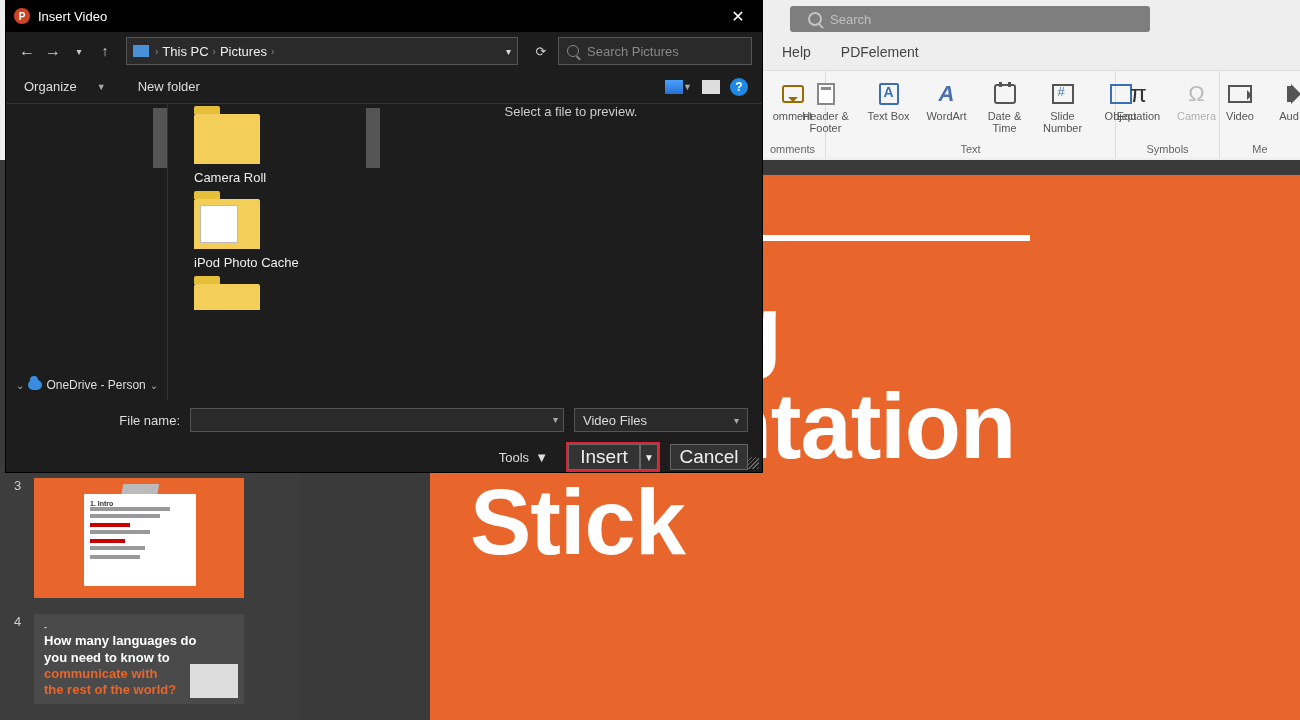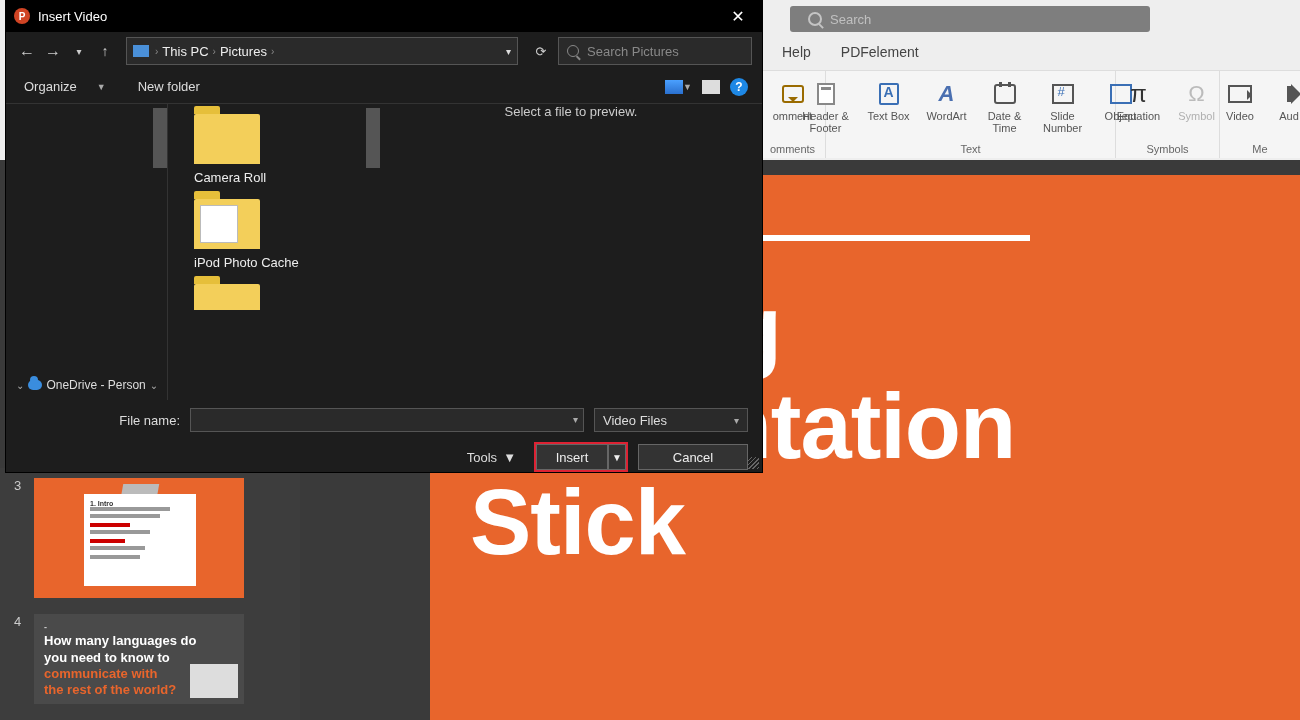--- a/index.html
+++ b/index.html
@@ -111,29 +111,29 @@
 .fitem .folder.cache::after{content:"";position:absolute;left:6px;top:6px;width:36px;height:36px;background:#fff;border:1px solid #bbb;}
 .fitem .flabel { color:#eee; font-size:13px;}
 
 .dlg-preview { flex:1; display:flex; align-items:flex-start; justify-content:center; color:#ccc; font-size:13px;}
 
 .dlg-footer { padding:8px 14px 10px 14px;}
 .fn-row { display:flex; align-items:center; gap:10px; margin-bottom:10px;}
 .fn-row .fnlabel { width:160px; text-align:right; color:#ddd;}
 .fn-row .fninput { flex:1; height:24px; background:#2a2a2a; border:1px solid #555; position:relative;}
 .fn-row .fninput .fchev { position:absolute;right:5px;top:5px;font-size:10px;color:#aaa;}
-.fn-row .ftype { width:154px; height:24px; background:#2a2a2a; border:1px solid #555; display:flex; align-items:center; padding:0 8px; justify-content:space-between;}
+.fn-row .ftype { width:174px; height:24px; background:#2a2a2a; border:1px solid #555; display:flex; align-items:center; padding:0 8px; justify-content:space-between;}
 .fn-row .ftype .fchev{font-size:10px;color:#aaa;}
 .btn-row { display:flex; justify-content:flex-end; align-items:center; gap:10px;}
 .btn-row .tools { color:#ddd; margin-right:8px; display:flex; align-items:center; gap:6px;}
-.btn { height:26px; background:#333; border:1px solid #666; color:#eee; display:flex; align-items:center; justify-content:center; font-size:13px;}
+.btn { height:26px; background:#333; border:1px solid #666; color:#eee; display:flex; align-items:center; justify-content:center; font-size:19px;}
 .btn-insert-wrap { display:flex; border:2px solid #d23; }
 .btn-insert { width:72px; border-right:1px solid #666;}
 .btn-insert-drop { width:18px; font-size:10px;}
-.btn-cancel { width:110px;}
+.btn-cancel { width:78px;}
 .resize-grip { position:absolute; right:3px; bottom:3px; width:12px; height:12px;
   background:repeating-linear-gradient(135deg,#666 0 1px,transparent 1px 3px);}
 
 </style>
 </head>
 <body>
 
 <div class="ribbon-bar">
   <div class="ribbon-search">
     <span class="mag"></span>
@@ -201,21 +201,21 @@
         <div class="ritem">
             <span class="ricon">
               <span class="ic ic-equation">π</span>
             </span>
             <span>Equation</span>
           </div>
         <div class="ritem disabled">
             <span class="ricon">
               <span class="ic ic-symbol">Ω</span>
             </span>
-            <span>Symbol</span>
+            <span>Camera</span>
           </div>
       </div>
       <div class="glabel">Symbols</div>
     </div>
     <div class="rgroup" style="width:80px;border-right:none">
       <div class="items">
         <div class="ritem">
             <span class="ricon">
               <span class="ic ic-video"></span>
             </span>

